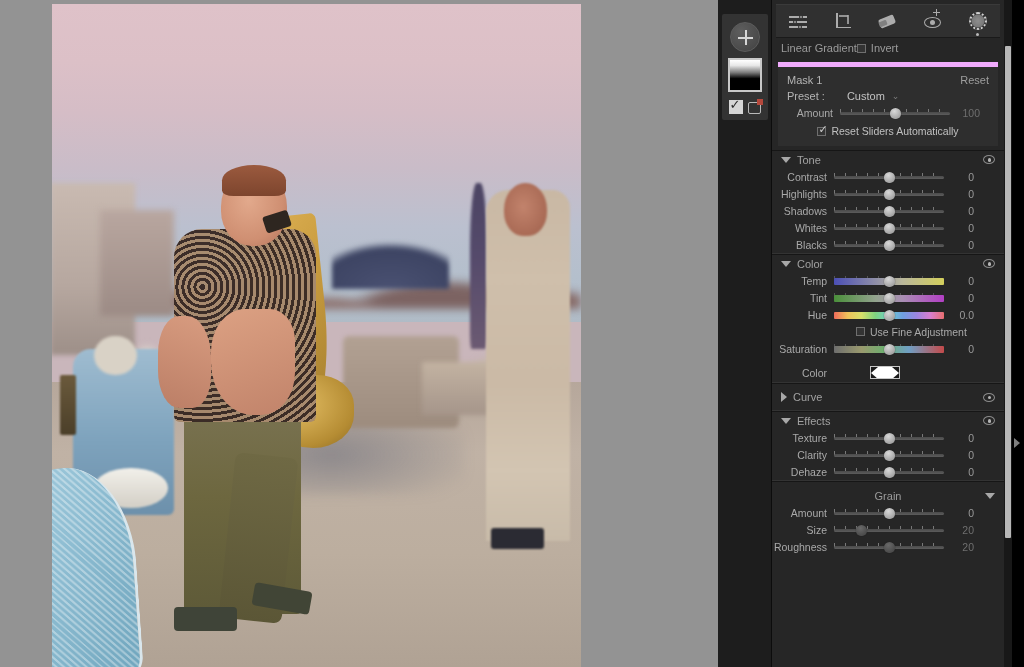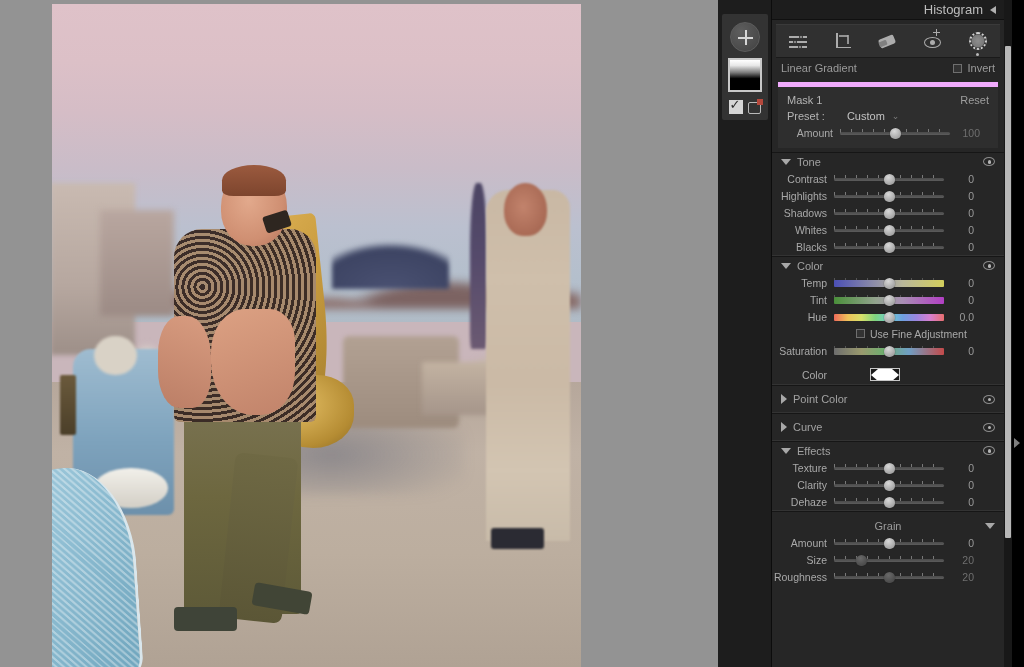--- a/index.html
+++ b/index.html
@@ -352,21 +352,21 @@
   }
   .ic-eye u::after{ content:''; position:absolute; left:3px; top:-3px; width:1.4px;height:7px;background:#c2c2c2;}
 
   
   .ic-mask i {
     position:absolute; left:4px; top:3px; width:18px; height:18px;
     border: 2px dotted #d2d2d2; border-radius:50%;
     background: radial-gradient(circle, #8d8d8d 0%, #7a7a7a 60%, transparent 72%);
   }
   .subhdr {
-    height: 18px; display:flex; align-items:center; justify-content:space-between;
+    height: 18px; display:flex; align-items:center; 
     padding: 0 9px; color:#9b9b9b; font-size:11px;
     background:#262626;
   }
   .chk {
     width: 9px; height: 9px; border: 1px solid #6f6f6f; background:#333;
     display:inline-block; position: relative; margin-right:5px;
   }
   .chk.checked::after{
     content:'✓'; position:absolute; left:0px; top:-5px; color:#cfcfcf; font-size:11px;
   }
@@ -545,24 +545,20 @@
     <div class="mask-thumb"></div>
     <div class="tool-row2">
       <span class="chk-small"></span>
       <span class="dup-icon"></span>
     </div>
   </div>
 </div>
 
 <div id="rightpanel">
 
-  <div id="panel-header">
-    <span class="ptitle">Histogram</span>
-    <span class="tri-left"></span>
-  </div>
 
   <div id="tool-icons">
     <div class="ticon ic-edit">
       <i></i>
         <i></i>
         <i></i>
         <b></b>
         <b></b>
         <b></b>
     </div>
@@ -607,20 +603,24 @@
     </div>
     <div class="srow" style="height:18px;">
       <span class="slabel">Amount</span>
       <span class="track">
         <span class="ticks"></span>
         <span class="bar"></span>
         <span class="handle" style="left:50%"></span>
       </span>
       <span class="sval dim">100</span>
     </div>
+    <div class="resetauto">
+      <span class="chk checked"></span>
+      <span>Reset Sliders Automatically</span>
+    </div>
   </div>
 
   <div class="section" style="margin-top:4px;">
     <div class="sec-head">
       <span class="tri down"></span>
       <span>Tone</span>
       <span class="sec-eye"></span>
     </div>
     <div id="tone-list">
         <div class="srow">
@@ -719,27 +719,20 @@
           </span>
           <span class="sval">0</span>
         </div>
       </div>
     <div class="colorchip-row" style="margin-top:6px;">
       <span class="slabel">Color</span>
       <span class="colorchip"></span>
     </div>
   </div>
 
-  <div class="section">
-    <div class="sec-head" style="height:26px;">
-      <span class="tri right"></span>
-      <span>Point Color</span>
-      <span class="sec-eye"></span>
-    </div>
-  </div>
 
   <div class="section">
     <div class="sec-head" style="height:26px;">
       <span class="tri right"></span>
       <span>Curve</span>
       <span class="sec-eye"></span>
     </div>
   </div>
 
   <div class="section">

